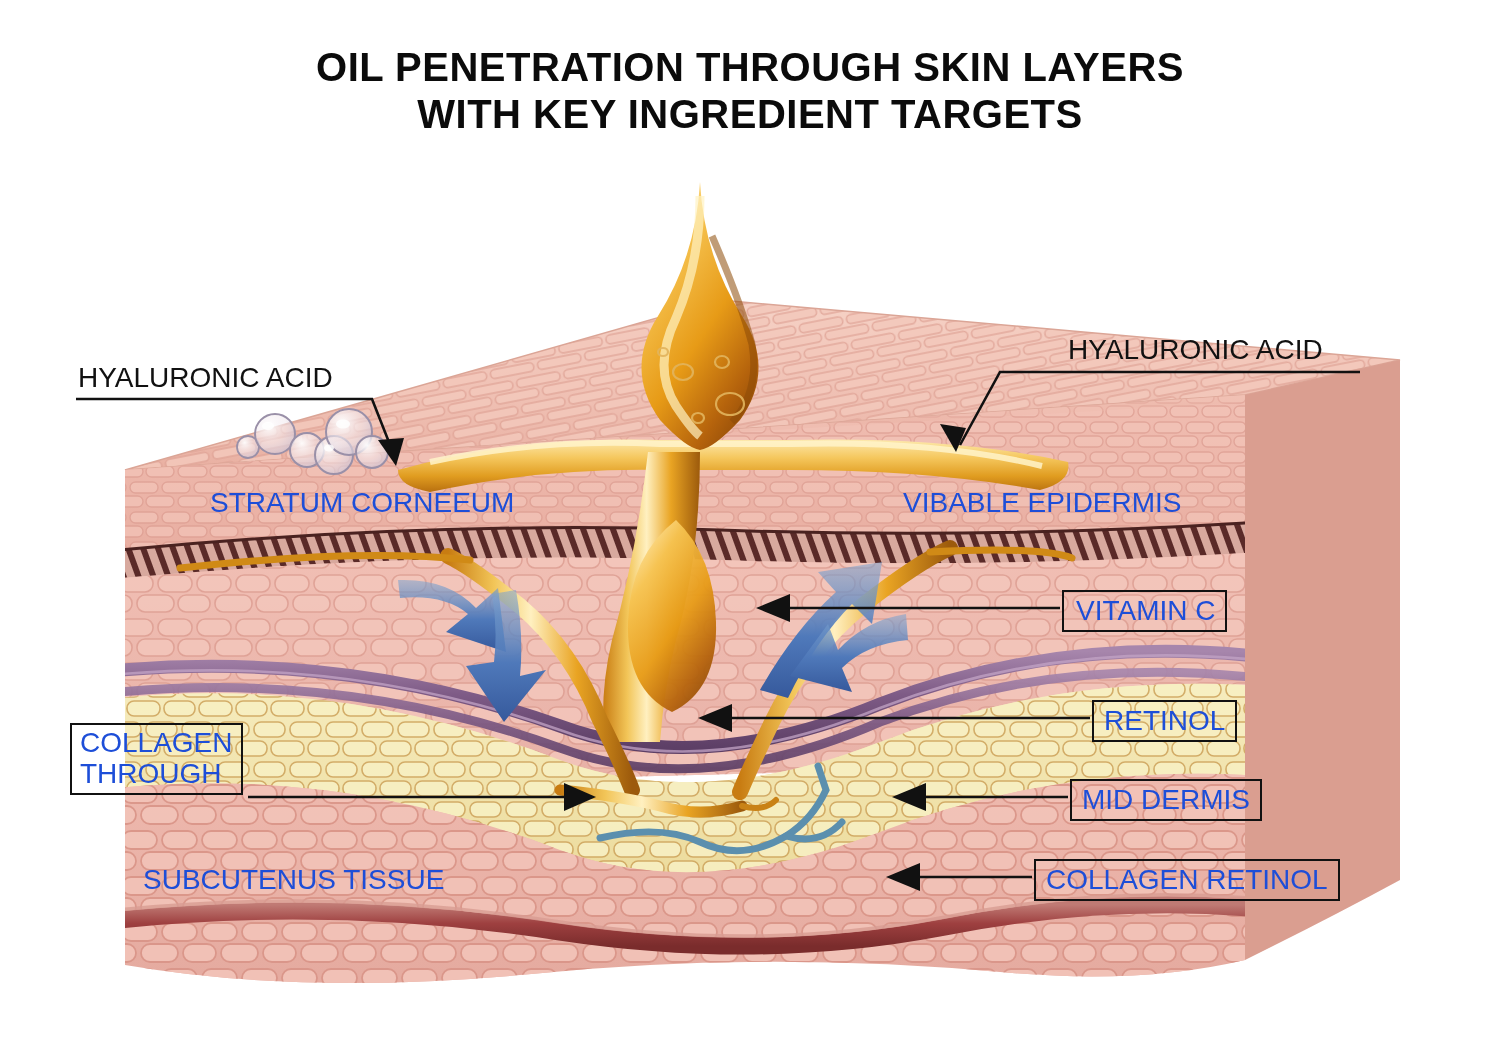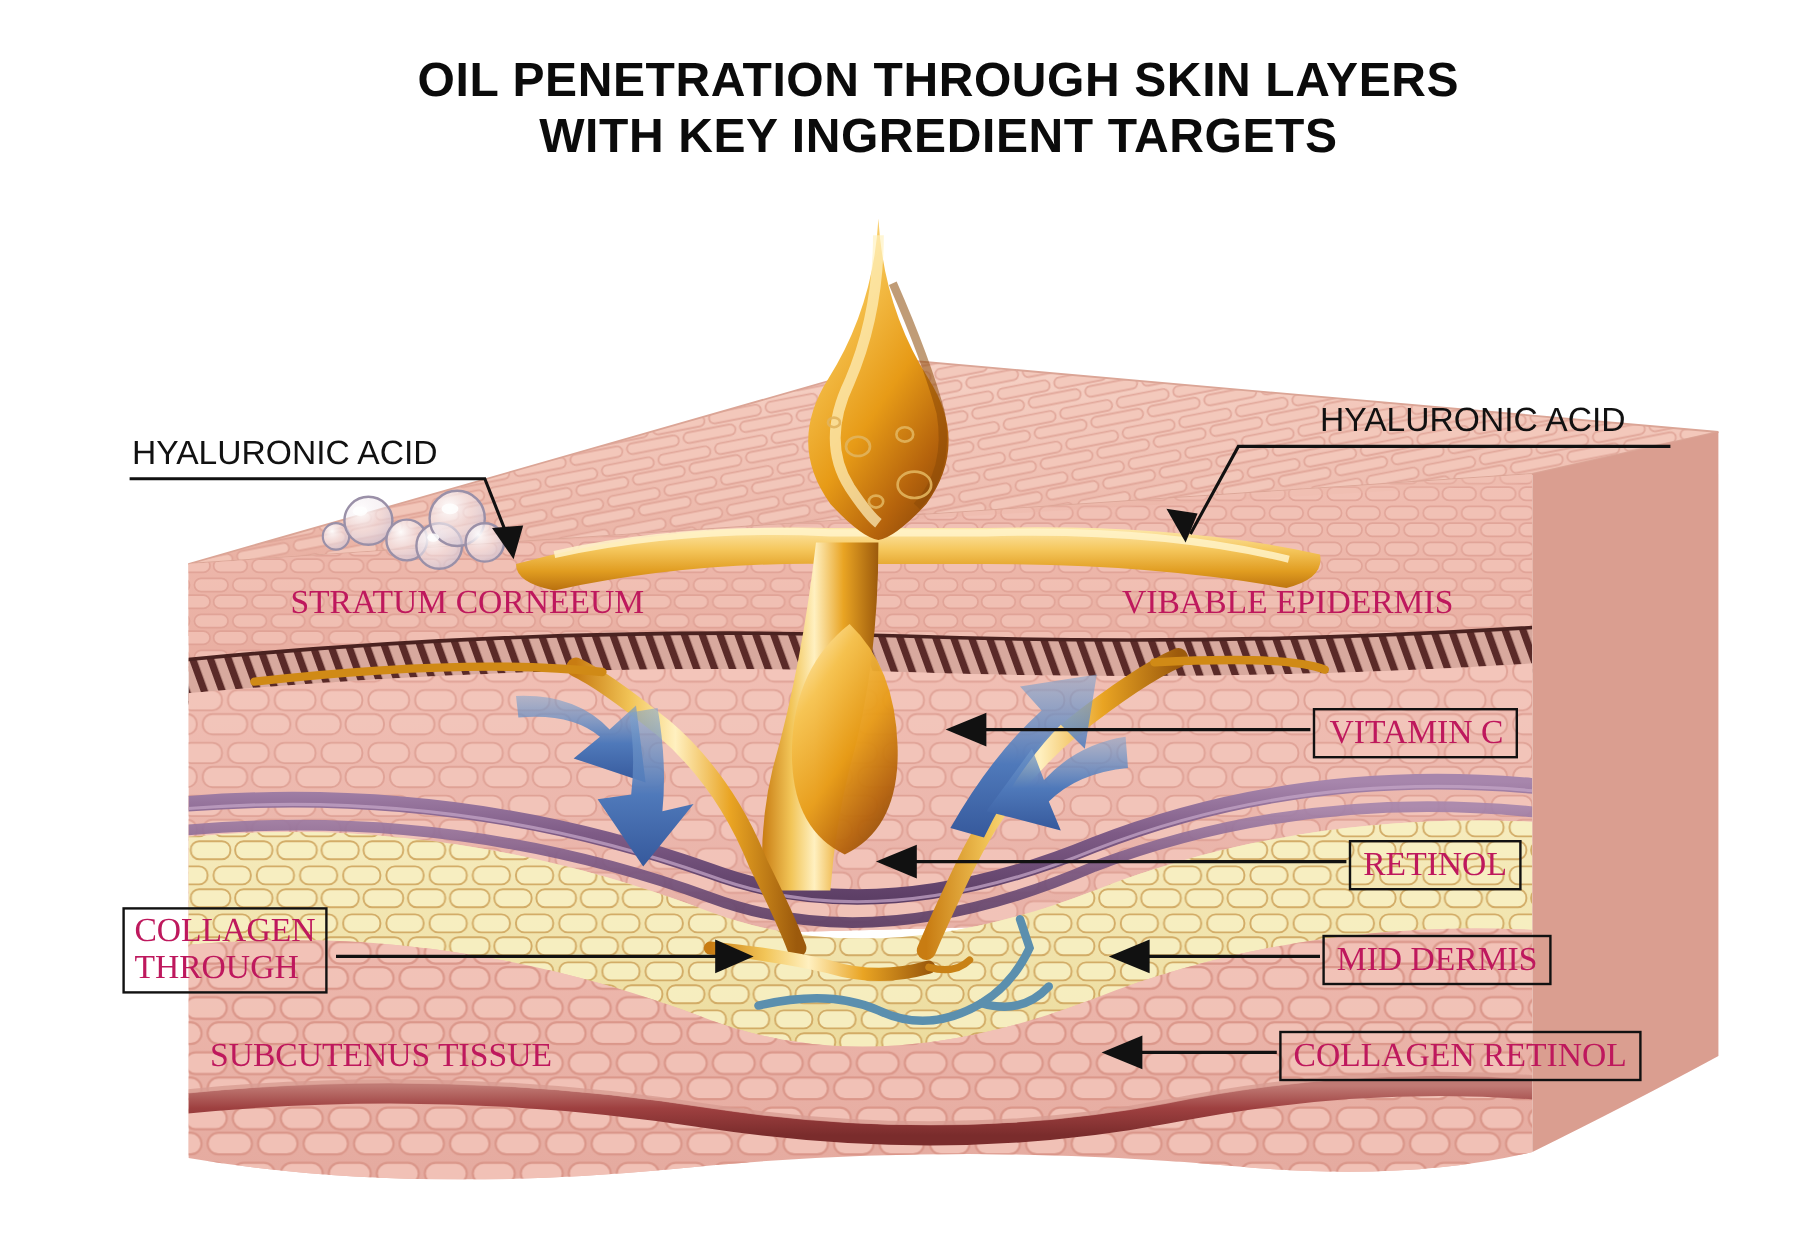--- a/index.html
+++ b/index.html
@@ -1,25 +1,25 @@
 <!DOCTYPE html>
 <html><head>
 <meta charset="utf-8">
 <style>
   html,body{margin:0;padding:0;background:#ffffff;}
   body{width:1500px;height:1050px;overflow:hidden;
        font-family:"Liberation Sans","DejaVu Sans",sans-serif;}
-  #stage{position:relative;width:1220px;height:1050px;background:#fff;margin-left:32px;}
+  #stage{position:relative;width:1220px;height:1050px;background:#fff;}
   svg.layer{position:absolute;left:0;top:0;width:1500px;height:1050px;}
 
   .title{position:absolute;left:0;top:44px;width:1500px;text-align:center;
          font-size:40px;font-weight:bold;color:#0b0b0b;letter-spacing:0.5px;
          line-height:1.18;}
 
-  .lbl{position:absolute;color:#be185d;font-size:28px;white-space:nowrap;font-family:Liberation Serif, serif;}
+  .lbl{position:absolute;color:#1d4ed8;font-size:28px;white-space:nowrap;}
   .lbl-plain{font-size:28px;}
   .lbl-boxed{border:2px solid #111;background:rgba(255,255,255,0.0);
              padding:3px 10px 4px 10px;line-height:1.12;}
   .lbl-boxed.two{text-align:left;padding:2px 8px 3px 8px;}
   .ul-label{position:absolute;color:#111;font-size:28px;white-space:nowrap;}
 </style>
 </head>
 <body>
 
 <div id="stage">
@@ -328,20 +328,20 @@
   <div class="lbl lbl-plain" style="left:903px; top:487px;">VIBABLE EPIDERMIS</div>
 
   <div class="lbl lbl-boxed" style="left:1062px; top:590px;padding-left:12px;">VITAMIN C</div>
 
   <div class="lbl lbl-boxed" style="left:1092px; top:700px;">RETINOL</div>
 
   <div class="lbl lbl-boxed" style="left:1070px; top:779px;">MID  DERMIS</div>
 
   <div class="lbl lbl-boxed" style="left:1034px; top:859px;">COLLAGEN RETINOL</div>
 
-  <div class="lbl lbl-boxed two" style="left:70px; top:756px;">
+  <div class="lbl lbl-boxed two" style="left:70px; top:723px;">
     <div>COLLAGEN</div>
     <div>THROUGH</div>
   </div>
 
   <div class="lbl lbl-plain" style="left:143px; top:864px;">SUBCUTENUS TISSUE</div>
 
 </div>
 
 </body></html>

